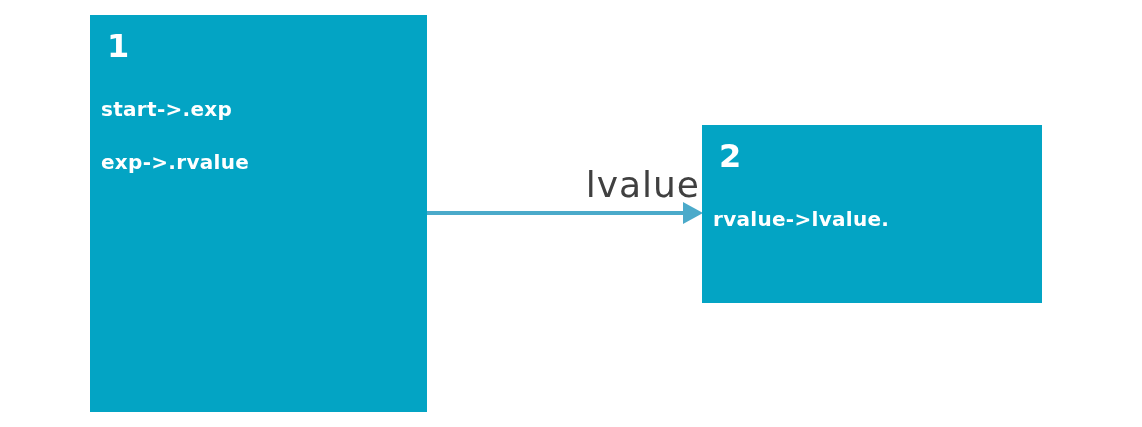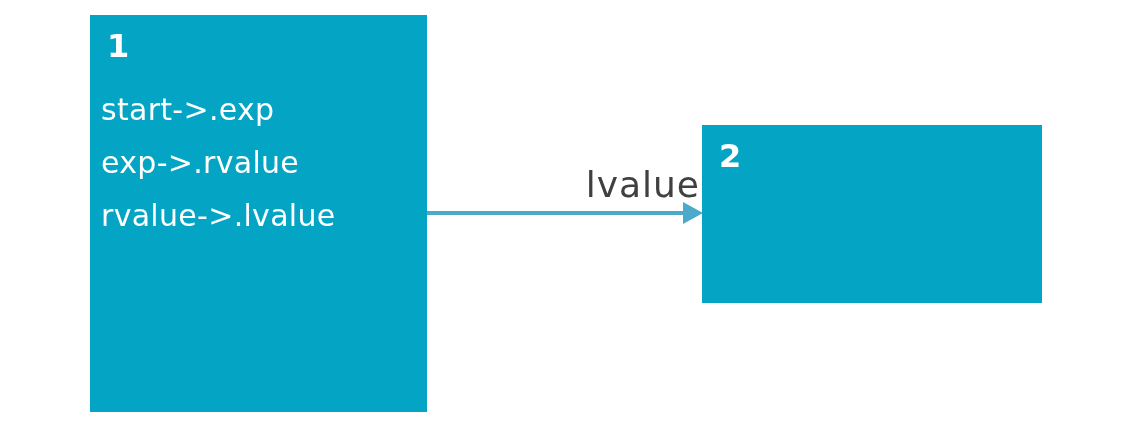--- a/index.html
+++ b/index.html
@@ -35,24 +35,25 @@
     height: 178px;
   }
   .state-number {
     font-size: 32px;
     line-height: 38px;
     font-weight: bold;
     margin-left: 6px;
     margin-bottom: 18px;
   }
   .grammar-item {
-    font-size: 30px;
+    font-size: 20px;
     line-height: 53px;
     white-space: nowrap;
     letter-spacing: 0.3px;
+    font-weight: bold;
   }
   .arrow-line {
     position: absolute;
     left: 427px;
     top: 211px;
     width: 258px;
     height: 4px;
     background: #4baaca;
   }
   .arrow-head {
@@ -80,27 +81,27 @@
 </head>
 <body>
 
 <div class="canvas">
 
   <div class="state-box state-1">
     <div class="state-number">1</div>
     <div class="state-items">
       <div class="grammar-item">start-&gt;.exp</div>
       <div class="grammar-item">exp-&gt;.rvalue</div>
-      <div class="grammar-item">rvalue-&gt;.lvalue</div>
     </div>
   </div>
 
   <div class="arrow-line"></div>
   <div class="arrow-head"></div>
   <div class="edge-label">lvalue</div>
 
   <div class="state-box state-2">
     <div class="state-number">2</div>
     <div class="state-items">
+      <div class="grammar-item">rvalue-&gt;lvalue.</div>
     </div>
   </div>
 
 </div>
 
 </body></html>

